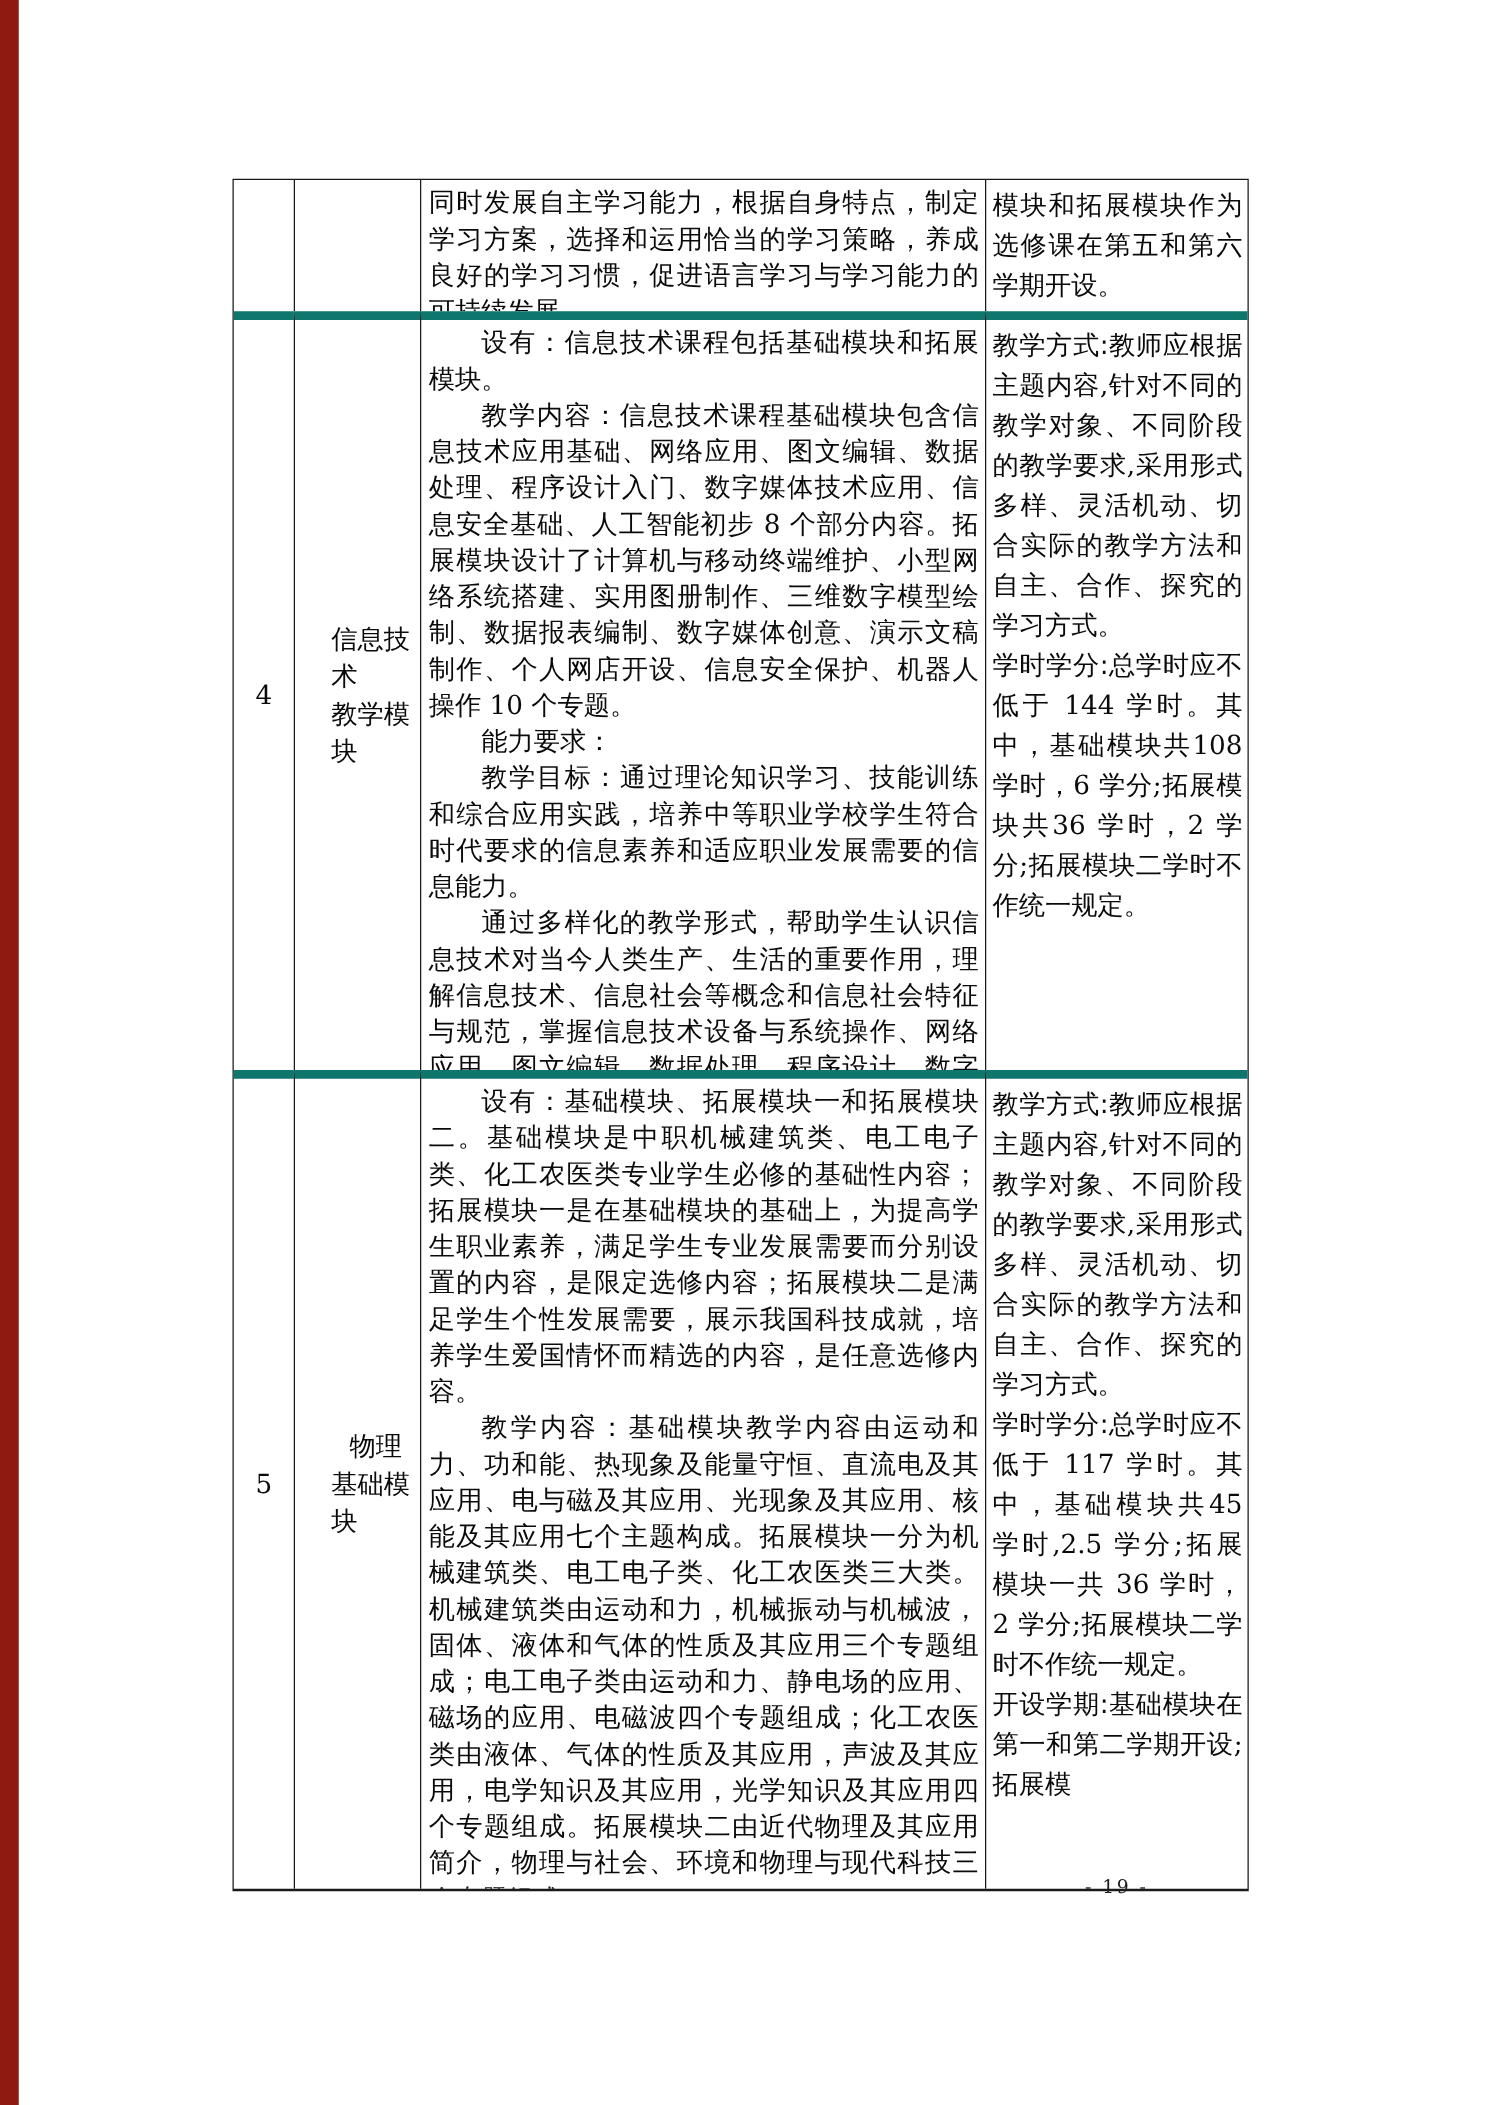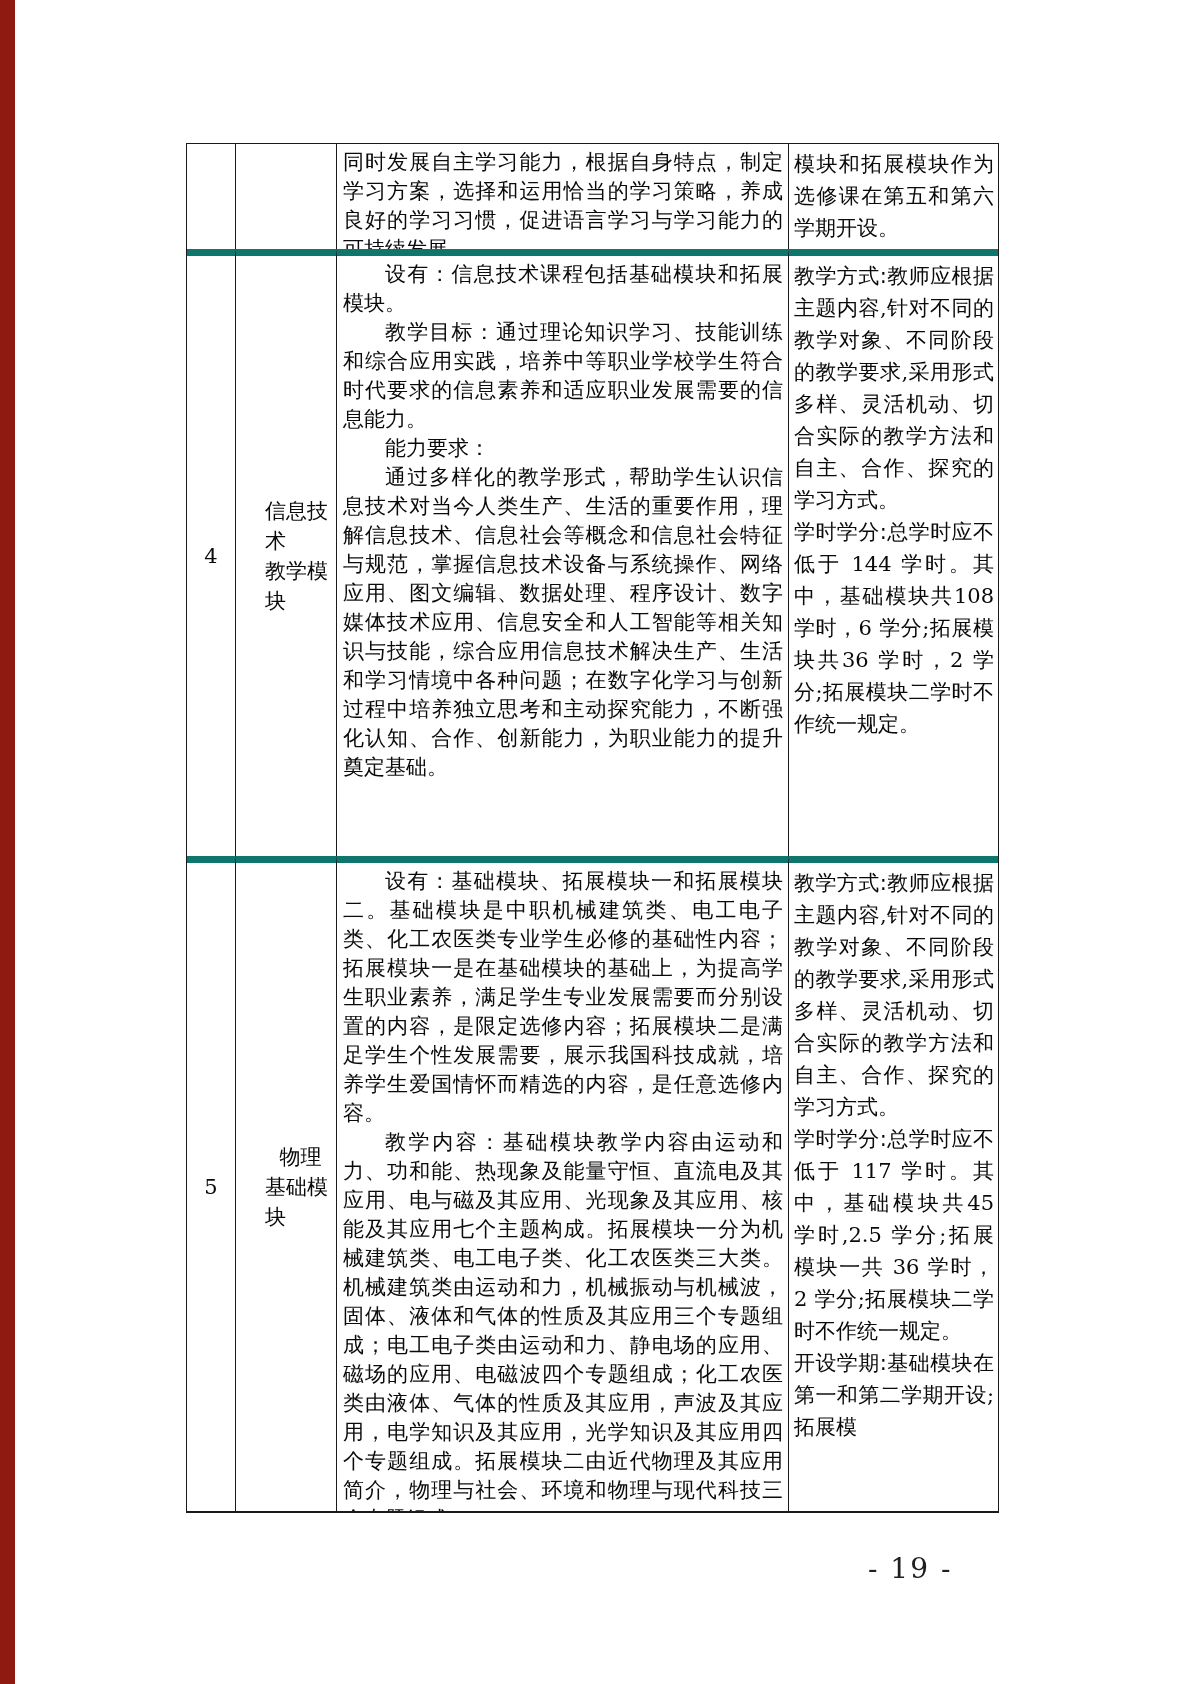--- a/index.html
+++ b/index.html
@@ -31,21 +31,21 @@
   .c-name{width:101px;display:flex;flex-direction:column;align-items:center;
     justify-content:center;font-size:21px;line-height:30px;padding-left:29px;}
   .c-main{width:452px;padding:4px 5px 0 6px;font-size:21px;line-height:29px;}
   .c-note{width:210px;padding:4px 4px 0 5px;font-size:21px;line-height:32px;}
   .c-main p,.c-note p{
     margin:0;text-align:justify;text-justify:inter-ideograph;
   }
   .c-main p.ind{text-indent:2em;}
   .b{font-weight:400;font-family:"DejaVu Sans","Liberation Sans",sans-serif;}
   .page-number{
-    position:absolute;top:1552px;left:868px;font-size:28px;
+    position:absolute;top:1500px;left:868px;font-size:15px;
     letter-spacing:2px;color:#1f1f1f;
   }
 </style>
 </head>
 <body>
 
 <div class="accent-bar" style="background: rgb(142, 26, 18);"></div>
 
 <div class="doc-table">
     <div class="t-row row-h0">
@@ -59,22 +59,23 @@
       </div>
     </div>
     <div class="t-row row-h1">
       <div class="t-cell c-num">4</div>
       <div class="t-cell c-name">
         <div class="name-line">信息技术</div>
         <div class="name-line">教学模块</div>
       </div>
       <div class="t-cell c-main">
         <p class="ind"><span>设有：信息技术课程包括基础模块和拓展模块。</span></p>
+        <p class="ind"><span class="b">教学内容：</span><span>信息技术课程基础模块包含信息技术应用基础、网络应用、图文编辑、数据处理、程序设计入门、数字媒体技术应用、信息安全基础、人工智能初步 8 个部分内容。拓展模块设计了计算机与移动终端维护、小型网络系统搭建、实用图册制作、三维数字模型绘制、数据报表编制、数字媒体创意、演示文稿制作、个人网店开设、信息安全保护、机器人操作 10 个专题。</span></p>
+        <p class="ind"><span class="b">能力要求：</span></p>
         <p class="ind"><span class="b">教学目标：</span><span>通过理论知识学习、技能训练和综合应用实践，培养中等职业学校学生符合时代要求的信息素养和适应职业发展需要的信息能力。</span></p>
-        <p class="ind"><span class="b">能力要求：</span></p>
         <p class="ind"><span>通过多样化的教学形式，帮助学生认识信息技术对当今人类生产、生活的重要作用，理解信息技术、信息社会等概念和信息社会特征与规范，掌握信息技术设备与系统操作、网络应用、图文编辑、数据处理、程序设计、数字媒体技术应用、信息安全和人工智能等相关知识与技能，综合应用信息技术解决生产、生活和学习情境中各种问题；在数字化学习与创新过程中培养独立思考和主动探究能力，不断强化认知、合作、创新能力，为职业能力的提升奠定基础。</span></p>
       </div>
       <div class="t-cell c-note">
         <p><span class="b">教学方式:</span><span>教师应根据主题内容,针对不同的教学对象、不同阶段的教学要求,采用形式多样、灵活机动、切合实际的教学方法和自主、合作、探究的学习方式。</span></p>
         <p><span class="b">学时学分:</span><span>总学时应不低于 144 学时。其中，基础模块共108 学时，6 学分;拓展模块共36 学时，2 学分;拓展模块二学时不作统一规定。</span></p>
       </div>
     </div>
     <div class="t-row row-h2">
       <div class="t-cell c-num">5</div>
       <div class="t-cell c-name">

